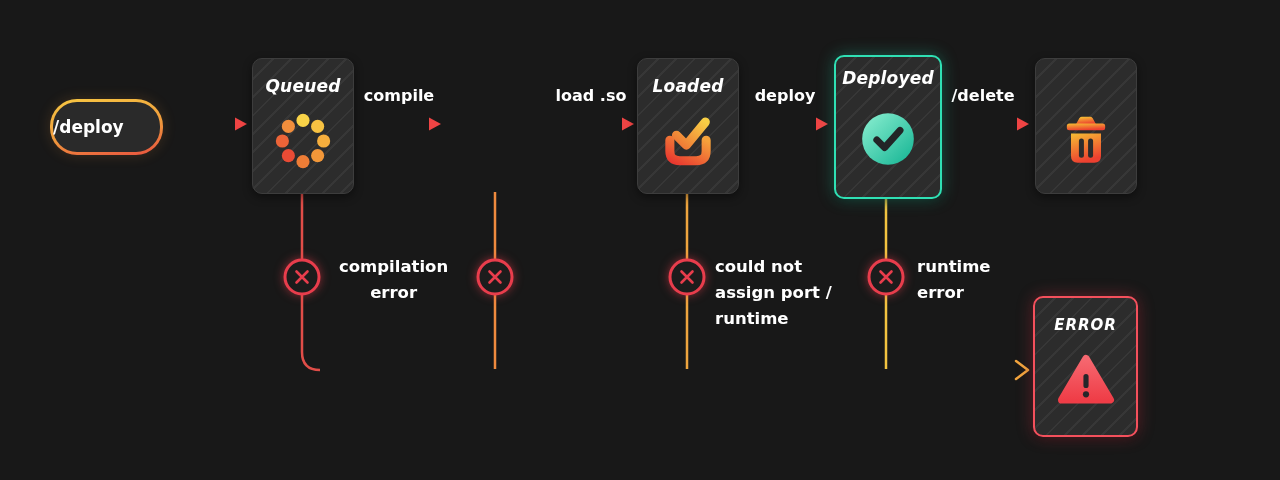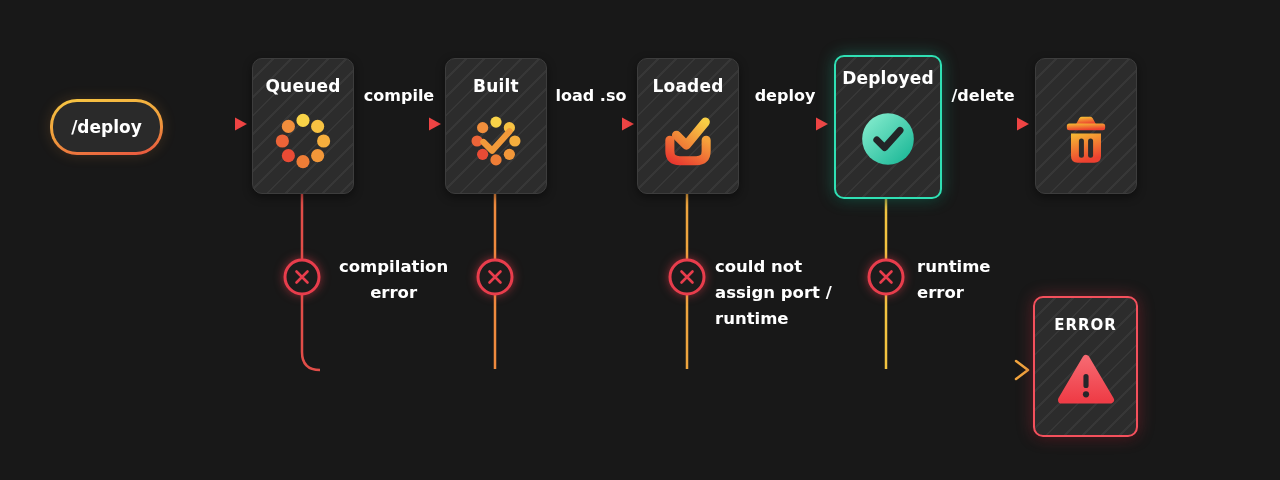--- a/index.html
+++ b/index.html
@@ -10,20 +10,21 @@
   
   .card{
     position:absolute;width:100px;height:134px;
     background-color:#2c2c2c;
     background-image:repeating-linear-gradient(135deg,
       rgba(255,255,255,0.05) 0px, rgba(255,255,255,0.05) 2px,
       transparent 2px, transparent 13px);
     border:1px solid #3d3d3d;border-radius:10px;
     box-shadow:0 3px 10px rgba(0,0,0,0.45);
     z-index:3;
+    font-style:italic;
   }
   .card .title{
     margin:0;padding-top:17px;text-align:center;
     font-size:17px;font-weight:700;color:#fff;letter-spacing:.2px;
   }
   .card .icon-wrap{
     position:absolute;left:0;right:0;top:50px;height:64px;
     display:flex;align-items:center;justify-content:center;
   }
   .card-queued{left:252px;top:58px;}
@@ -42,21 +43,21 @@
     box-shadow:0 0 16px rgba(244,70,90,0.35),0 3px 10px rgba(0,0,0,0.45);
   }
   .card-error .title{font-size:15px;font-weight:800;letter-spacing:1px;padding-top:18px;}
   
   .pill{
     position:absolute;left:50px;top:99px;width:107px;height:50px;
     border:3px solid transparent;border-radius:27px;
     background:
       linear-gradient(#2a2a2a,#2a2a2a) padding-box,
       linear-gradient(170deg,#f7c843 0%,#f09a3c 55%,#e8513f 100%) border-box;
-    display:flex;align-items:center;justify-content:center;
+    display:flex;align-items:center;justify-content:flex-start;
     box-shadow:0 0 14px rgba(240,150,60,0.18);
     z-index:3;
   }
   .pill .pill-label{font-size:17px;font-weight:700;color:#fff;}
   
   .t-arrow{position:absolute;top:114px;width:84px;height:20px;z-index:2;}
   .t-arrow svg{display:block;}
   .arrow-1{left:166px;}
   .arrow-2{left:360px;}
   .arrow-3{left:553px;}
@@ -178,36 +179,20 @@
         <circle cx="54" cy="32" r="7" fill="#f5ae3d"></circle>
         <circle cx="47.6" cy="47.6" r="7" fill="#f29739"></circle>
         <circle cx="32" cy="54" r="7" fill="#ee7d36"></circle>
         <circle cx="16.4" cy="47.6" r="7" fill="#e94b35"></circle>
         <circle cx="10" cy="32" r="7" fill="#ec6438"></circle>
         <circle cx="16.4" cy="16.4" r="7" fill="#f18e3c"></circle>
       </svg>
     </div>
   </div>
 
-  <div class="card card-built">
-    <div class="title">Built</div>
-    <div class="icon-wrap">
-      <svg width="62" height="62" viewBox="0 0 64 64">
-        <circle cx="32" cy="12.5" r="5.8" fill="#f9d348"></circle>
-        <circle cx="45.8" cy="18.2" r="5.8" fill="#f7c242"></circle>
-        <circle cx="51.5" cy="32" r="5.8" fill="#f5ae3d"></circle>
-        <circle cx="45.8" cy="45.8" r="5.8" fill="#f29739"></circle>
-        <circle cx="32" cy="51.5" r="5.8" fill="#ee7d36"></circle>
-        <circle cx="18.2" cy="45.8" r="5.8" fill="#e94b35"></circle>
-        <circle cx="12.5" cy="32" r="5.8" fill="#ec6438"></circle>
-        <circle cx="18.2" cy="18.2" r="5.8" fill="#f18e3c"></circle>
-        <path d="M19,33 L28,42 L46,22" fill="none" stroke="#f29a3a" stroke-width="6.5" stroke-linecap="round" stroke-linejoin="round"></path>
-      </svg>
-    </div>
-  </div>
 
   <div class="card card-loaded">
     <div class="title">Loaded</div>
     <div class="icon-wrap">
       <svg width="66" height="66" viewBox="0 0 80 80">
         <defs>
           <linearGradient id="trayGrad" x1="0" y1="1" x2="1" y2="0">
             <stop offset="0" stop-color="#e8382f"></stop>
               <stop offset="1" stop-color="#f5a23b"></stop>
           </linearGradient>

